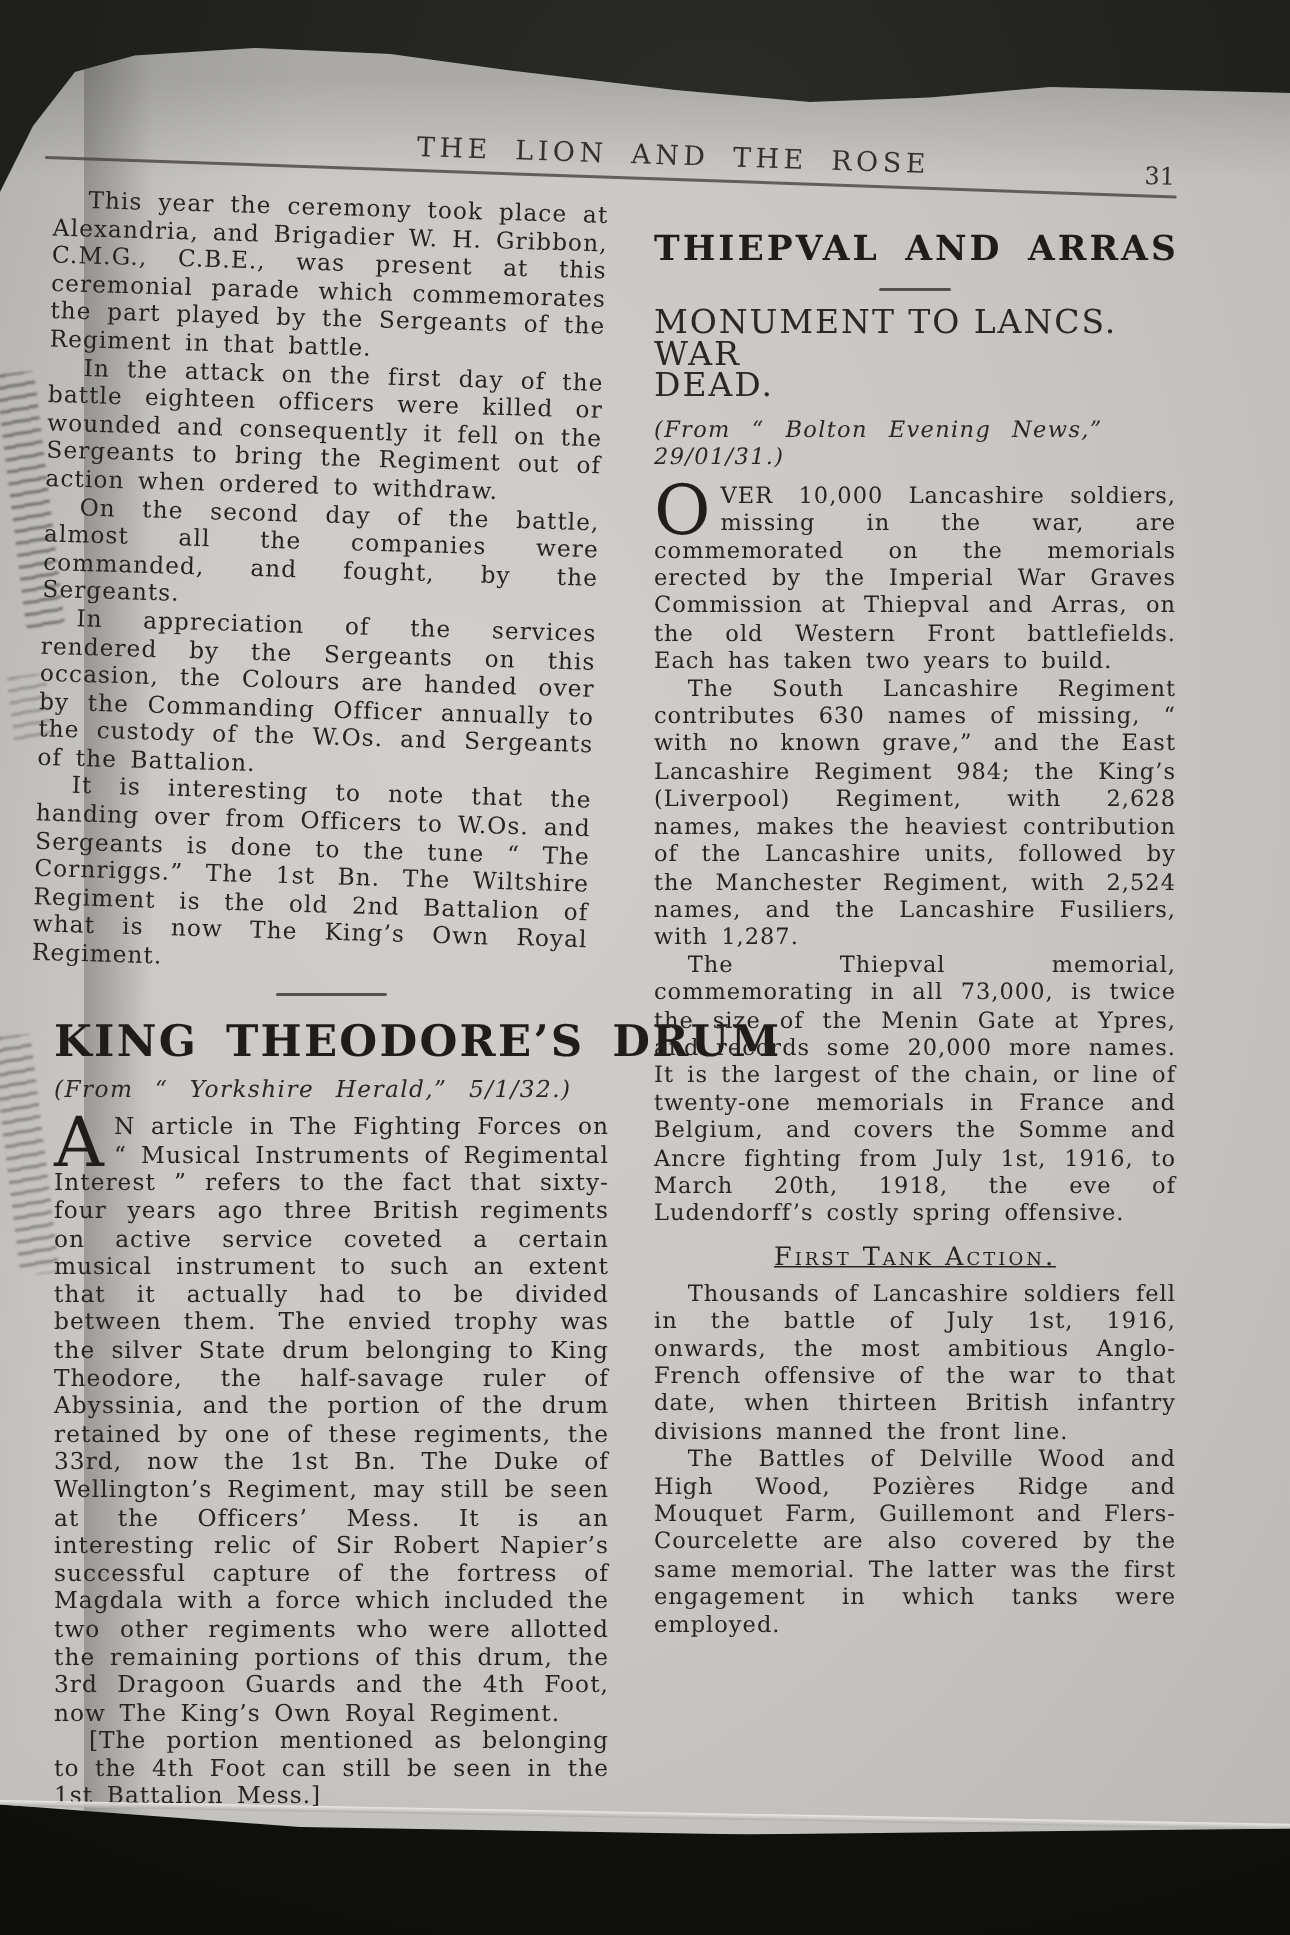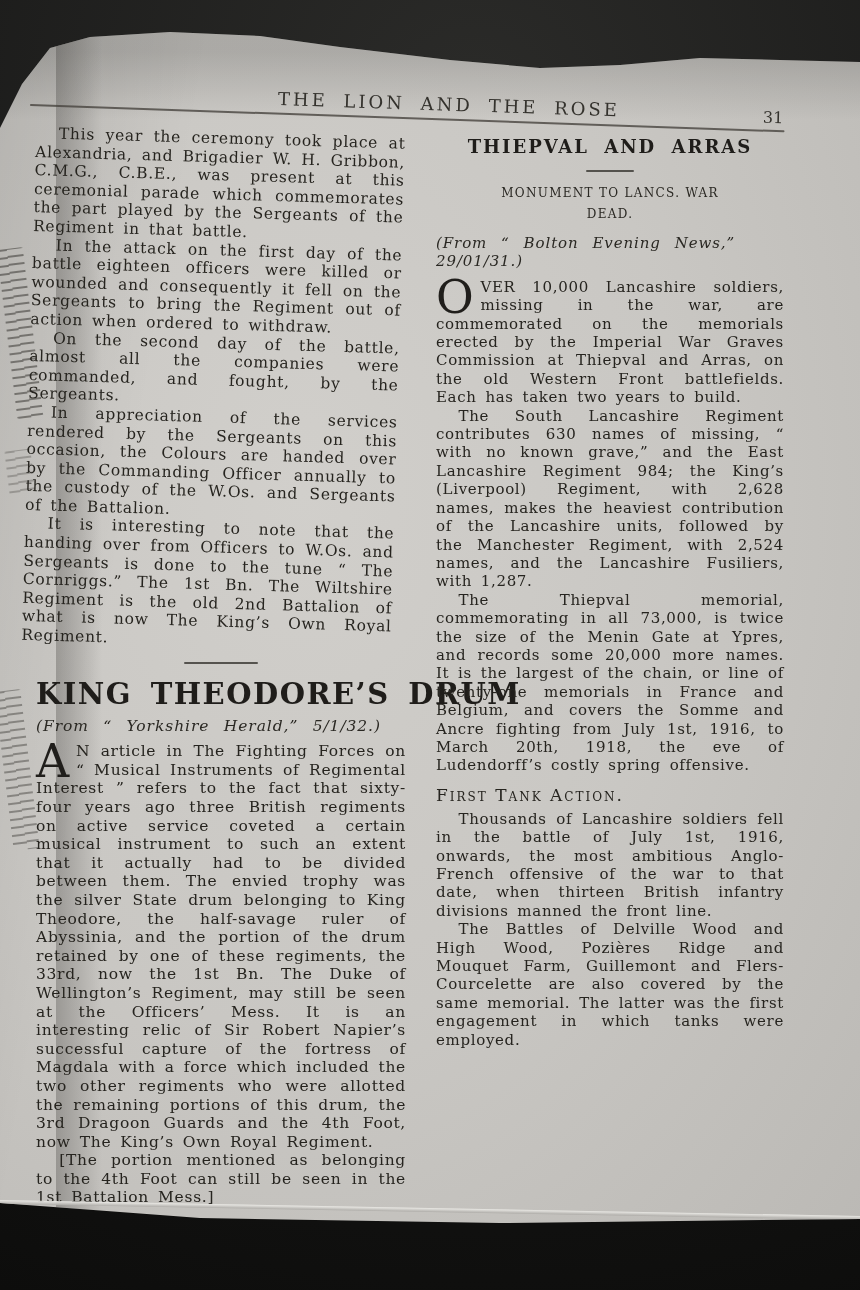--- a/index.html
+++ b/index.html
@@ -69,32 +69,32 @@
 
   .continuation{display:block;transform:rotate(1.65deg);transform-origin:0 0;}
 
   .divider{width:74px;height:2px;background:#3f3d38;margin:17px auto 13px;border-radius:1px;opacity:.85;}
   .divider.small{width:48px;margin:13px auto 11px;}
 
   h2{
     margin:8px 0 6px;text-align:center;font-size:29px;font-weight:bold;color:#1f1d1a;
     letter-spacing:1.5px;word-spacing:7px;text-indent:0;white-space:nowrap;
   }
-  .col-right h2{margin-top:0;font-size:18px;letter-spacing:2px;}
+  .col-right h2{margin-top:16px;font-size:23px;letter-spacing:2px;}
   h3.subhead{
-    margin:0 0 9px;text-align:center;font-weight:normal;font-size:12px;
+    margin:0 0 9px;font-weight:normal;font-size:22px;
     letter-spacing:1.3px;color:#2a2823;line-height:21px;
   }
   .byline{
     font-style:italic;text-align:left;text-indent:0;font-size:15px;
     letter-spacing:0.06em;word-spacing:0.55em;margin:2px 0 7px;line-height:20px;color:#2a2823;
   }
   h4.section-head{
-    margin:10px 0 5px;font-weight:normal;font-size:17px;
-    font-variant:small-caps;letter-spacing:2px;color:#26241f;
+    margin:10px 0 5px;text-align:center;font-weight:normal;font-size:17px;
+    font-variant:small-caps;letter-spacing:2px;color:#26241f;text-decoration:underline;
   }
   .dropcap{
     float:left;font-size:46px;line-height:34px;padding:2px 6px 0 0;color:#201e1b;
   }
 </style>
 </head>
 <body>
 
 <div class="page">
   <div class="spine-edge">

